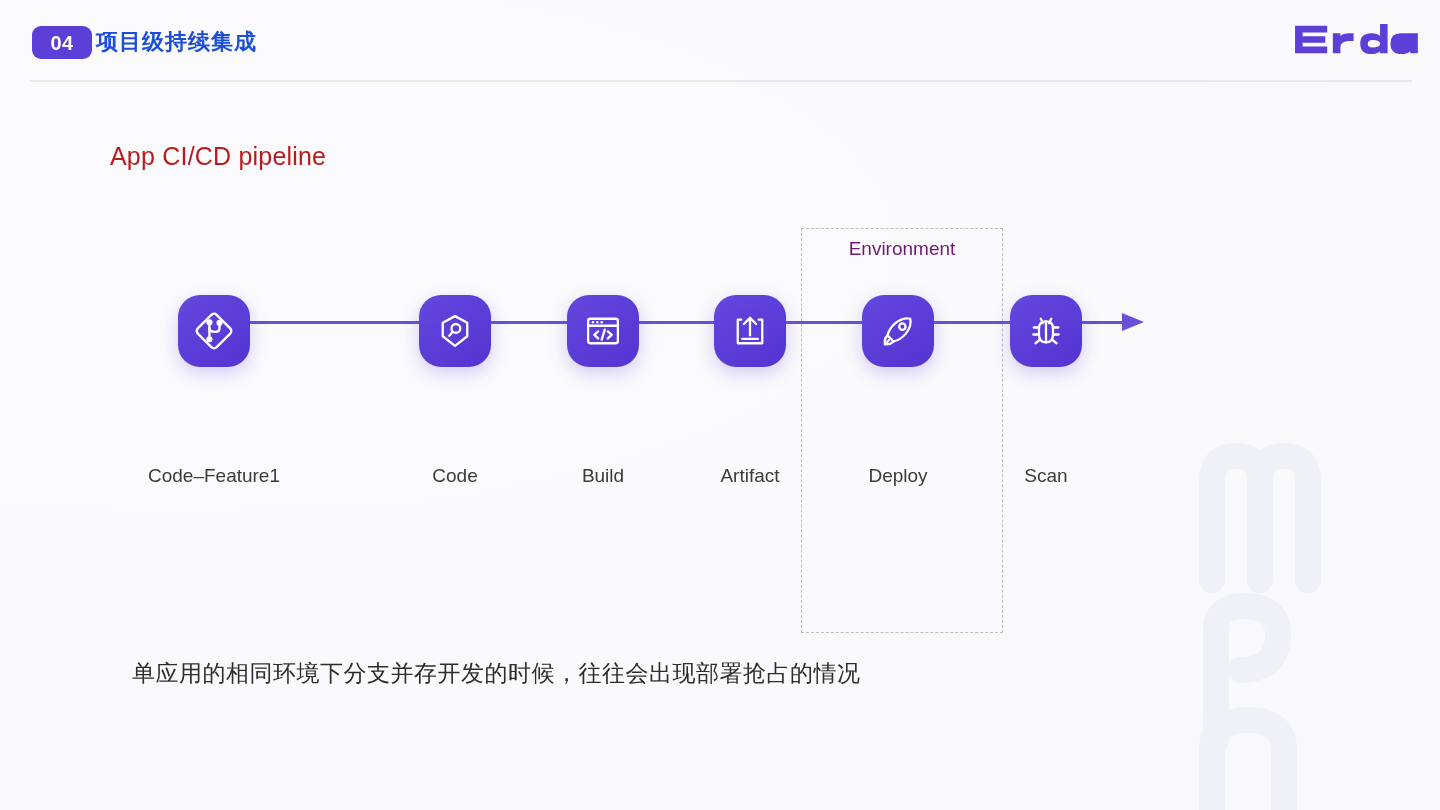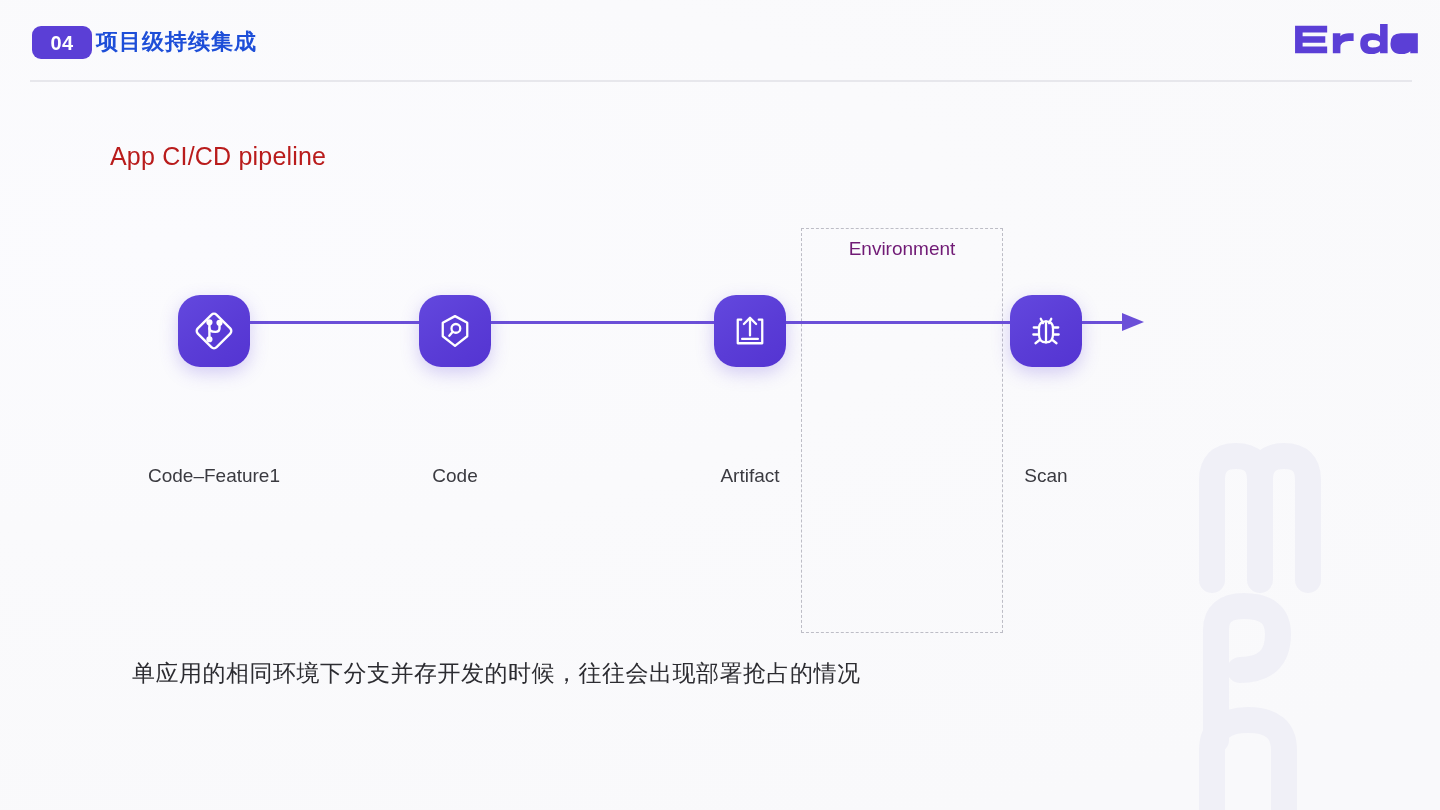--- a/index.html
+++ b/index.html
@@ -257,35 +257,65 @@
         <g fill="none" stroke="#ffffff" stroke-width="2.6" stroke-linecap="round" stroke-linejoin="round">
           <path d="M24 7 L38 14.5 V30 L24 41 L10 30 V14.5 Z"></path>
           <circle cx="25" cy="21" r="5"></circle>
           <path d="M21.4 24.8 L17.5 29.5"></path>
         </g>
       </svg>
     </div>
     <div class="node-label">Code</div>
   </div>
 
+  <div class="node" style="left:567px">
+    <div class="tile">
+      <svg viewBox="0 0 48 48" width="42" height="42" aria-hidden="true">
+        <g fill="none" stroke="#ffffff" stroke-width="2.6" stroke-linecap="round" stroke-linejoin="round">
+          <rect x="7" y="10" width="34" height="28" rx="2.5"></rect>
+          <path d="M7 18 H41"></path>
+          <circle cx="12.5" cy="14" r="1.4" fill="#ffffff" stroke="none"></circle>
+          <circle cx="17.5" cy="14" r="1.4" fill="#ffffff" stroke="none"></circle>
+          <circle cx="22.5" cy="14" r="1.4" fill="#ffffff" stroke="none"></circle>
+          <path d="M18.5 24.5 L14 28.5 L18.5 32.5"></path>
+          <path d="M29.5 24.5 L34 28.5 L29.5 32.5"></path>
+          <path d="M26 22.5 L22.5 34"></path>
+        </g>
+      </svg>
+    </div>
+    <div class="node-label">Build</div>
+  </div>
 
   <div class="node" style="left:714px">
     <div class="tile">
       <svg viewBox="0 0 48 48" width="42" height="42" aria-hidden="true">
         <g fill="none" stroke="#ffffff" stroke-width="2.6" stroke-linecap="round" stroke-linejoin="round">
           <path d="M14 11 H10 V38 H38 V11 H34"></path>
           <path d="M24 9 L24 29"></path>
           <path d="M17 16 L24 9 L31 16"></path>
           <path d="M15 33 H33"></path>
         </g>
       </svg>
     </div>
     <div class="node-label">Artifact</div>
   </div>
 
+  <div class="node" style="left:862px">
+    <div class="tile">
+      <svg viewBox="0 0 48 48" width="42" height="42" aria-hidden="true">
+        <g fill="none" stroke="#ffffff" stroke-width="2.6" stroke-linecap="round" stroke-linejoin="round">
+          <path d="M38 10 Q40 18 33 27 Q27 34 19 36 L12 29 Q14 21 21 15 Q30 8 38 10 Z"></path>
+          <circle cx="29" cy="19" r="3.6"></circle>
+          <path d="M12 29 Q8 33 9 39 Q15 40 19 36"></path>
+          <path d="M14 34 L9 39"></path>
+        </g>
+      </svg>
+    </div>
+    <div class="node-label">Deploy</div>
+  </div>
 
   <div class="node" style="left:1010px">
     <div class="tile">
       <svg viewBox="0 0 48 48" width="42" height="42" aria-hidden="true">
         <g fill="none" stroke="#ffffff" stroke-width="2.6" stroke-linecap="round" stroke-linejoin="round">
           <path d="M16 21 Q16 13 24 13 Q32 13 32 21 V28 Q32 37 24 37 Q16 37 16 28 Z"></path>
           <path d="M24 13 V37"></path>
           <path d="M18 10 L20.5 15"></path>
           <path d="M30 10 L27.5 15"></path>
           <path d="M16 20 H10"></path>

